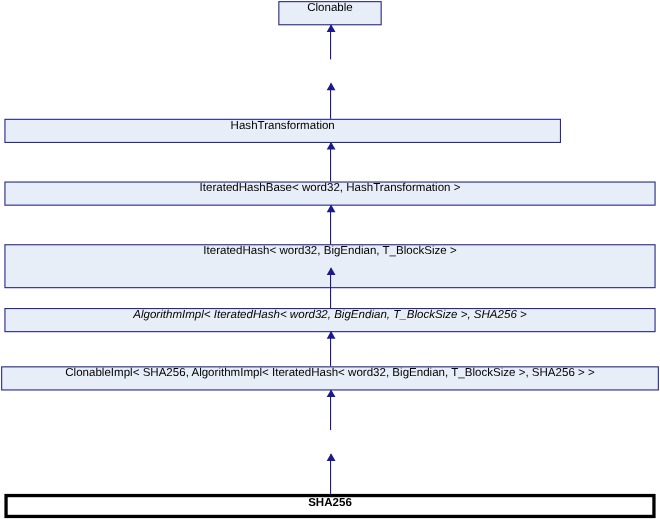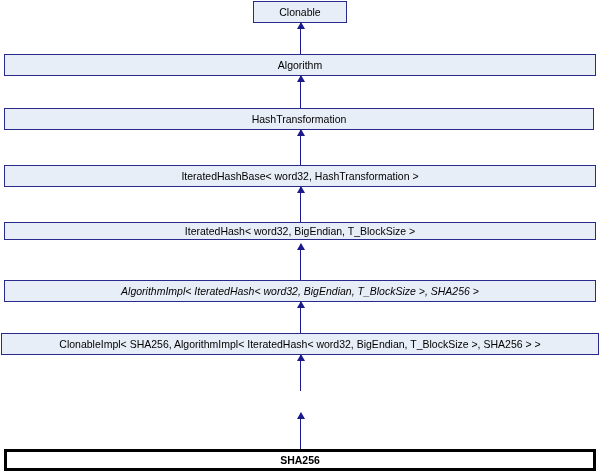--- a/index.html
+++ b/index.html
@@ -20,21 +20,21 @@
   }
   .node {
     position: absolute;
     box-sizing: border-box;
     background: #e8eef7;
     border: 1px solid #2a2a8c;
     color: #000000;
     font-size: 10.5px;
     line-height: 1;
     display: flex;
-    align-items: center;
+    align-items: flex-start;
     justify-content: center;
     white-space: nowrap;
     text-align: center;
   }
   .node.leaf {
     background: #ffffff;
     border: 3px solid #000000;
     font-weight: bold;
   }
   .node .label {
@@ -58,30 +58,27 @@
   }
 </style>
 </head>
 <body>
 
 <div id="diagram">
 
   <div class="node" style="left: 253px; top: 1px; width: 94px; height: 22px;">
     <span class="label">Clonable</span>
   </div>
-  <div class="node" style="left: 4px; top: 54px; width: 592px; height: 22px;">
-    <span class="label">Algorithm</span>
-  </div>
-  <div class="node" style="left: 4px; top: 108px; width: 590px; height: 22px;">
+  <div class="node" style="left: 4px; top: 108px; width: 506px; height: 22px;">
     <span class="label">HashTransformation</span>
   </div>
   <div class="node" style="left: 4px; top: 165px; width: 592px; height: 22px;">
     <span class="label">IteratedHashBase&lt; word32, HashTransformation &gt;</span>
   </div>
-  <div class="node" style="left: 4px; top: 222px; width: 592px; height: 18px;">
+  <div class="node" style="left: 4px; top: 222px; width: 592px; height: 40px;">
     <span class="label">IteratedHash&lt; word32, BigEndian, T_BlockSize &gt;</span>
   </div>
   <div class="node" style="left: 4px; top: 280px; width: 592px; height: 22px; font-style: italic;">
     <span class="label">AlgorithmImpl&lt; IteratedHash&lt; word32, BigEndian, T_BlockSize &gt;, SHA256 &gt;</span>
   </div>
   <div class="node" style="left: 1px; top: 333px; width: 598px; height: 22px;">
     <span class="label">ClonableImpl&lt; SHA256, AlgorithmImpl&lt; IteratedHash&lt; word32, BigEndian, T_BlockSize &gt;, SHA256 &gt; &gt;</span>
   </div>
   <div class="node leaf" style="left: 4px; top: 449px; width: 592px; height: 22px;">
     <span class="label">SHA256</span>

